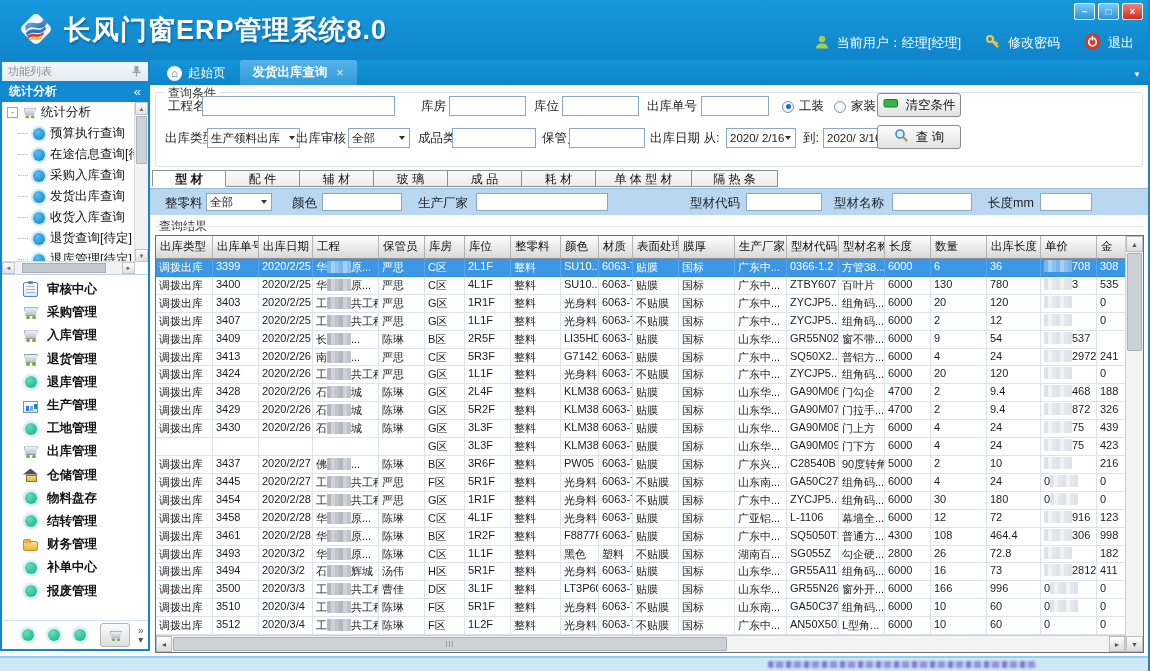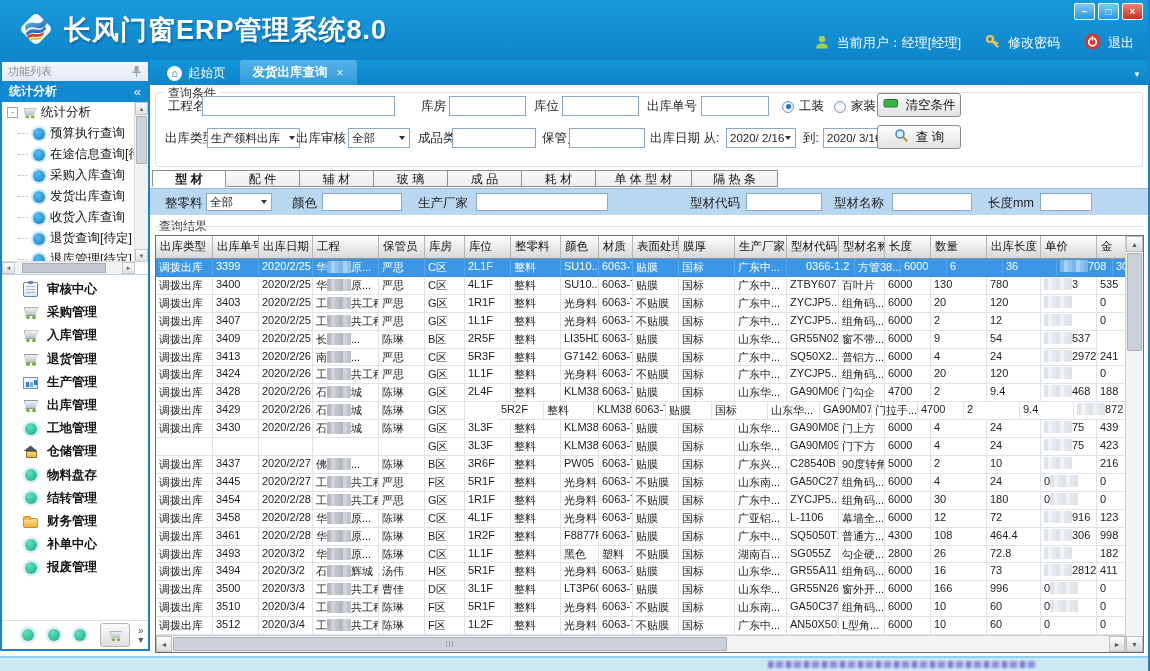--- a/index.html
+++ b/index.html
@@ -244,30 +244,34 @@
         </div>
         <div class="menu-item">
           <span class="mi mi-cart"></span>
           <span>入库管理</span>
         </div>
         <div class="menu-item">
           <span class="mi mi-cart"></span>
           <span>退货管理</span>
         </div>
         <div class="menu-item">
+          <span class="mi mi-dot"></span>
+          <span>退库管理</span>
+        </div>
+        <div class="menu-item">
           <span class="mi mi-chart"></span>
           <span>生产管理</span>
         </div>
         <div class="menu-item">
+          <span class="mi mi-dot"></span>
+          <span>工地管理</span>
+        </div>
+        <div class="menu-item">
           <span class="mi mi-cart"></span>
           <span>出库管理</span>
-        </div>
-        <div class="menu-item">
-          <span class="mi mi-dot"></span>
-          <span>工地管理</span>
         </div>
         <div class="menu-item">
           <span class="mi mi-warehouse"></span>
           <span>仓储管理</span>
         </div>
         <div class="menu-item">
           <span class="mi mi-dot"></span>
           <span>物料盘存</span>
         </div>
         <div class="menu-item">
@@ -431,21 +435,21 @@
               <div class="gcell" style="width: 66px;">华<span class="censor" style="width: 24px;"></span>原...</div>
               <div class="gcell" style="width: 46px;">严思</div>
               <div class="gcell" style="width: 40px;">C区</div>
               <div class="gcell" style="width: 46px;">2L1F</div>
               <div class="gcell" style="width: 50px;">整料</div>
               <div class="gcell" style="width: 38px;">SU10...</div>
               <div class="gcell" style="width: 34px;">6063-T5</div>
               <div class="gcell" style="width: 46px;">贴膜</div>
               <div class="gcell" style="width: 56px;">国标</div>
               <div class="gcell" style="width: 52px;">广东中...</div>
-              <div class="gcell" style="width: 52px; margin-left: 16px;">0366-1.2</div>
+              <div class="gcell" style="width: 52px;">0366-1.2</div>
               <div class="gcell" style="width: 46px;">方管38...</div>
               <div class="gcell" style="width: 46px;">6000</div>
               <div class="gcell" style="width: 56px;">6</div>
               <div class="gcell" style="width: 54px;">36</div>
               <div class="gcell" style="width: 56px;"><span class="censor light" style="width: 28px;"></span>708</div>
               <div class="gcell" style="width: 32px;">308</div>
             </div>
             <div class="grow">
               <div class="gcell" style="width: 57px;">调拨出库</div>
               <div class="gcell" style="width: 46px;">3400</div>
@@ -600,21 +604,21 @@
               <div class="gcell" style="width: 56px;"><span class="censor light" style="width: 28px;"></span>468</div>
               <div class="gcell" style="width: 32px;">188</div>
             </div>
             <div class="grow">
               <div class="gcell" style="width: 57px;">调拨出库</div>
               <div class="gcell" style="width: 46px;">3429</div>
               <div class="gcell" style="width: 54px;">2020/2/26</div>
               <div class="gcell" style="width: 66px;">石<span class="censor" style="width: 24px;"></span>城</div>
               <div class="gcell" style="width: 46px;">陈琳</div>
               <div class="gcell" style="width: 40px;">G区</div>
-              <div class="gcell" style="width: 46px; margin-left: 33px;">5R2F</div>
+              <div class="gcell" style="width: 46px;">5R2F</div>
               <div class="gcell" style="width: 50px;">整料</div>
               <div class="gcell" style="width: 38px;">KLM3817</div>
               <div class="gcell" style="width: 34px;">6063-T5</div>
               <div class="gcell" style="width: 46px;">贴膜</div>
               <div class="gcell" style="width: 56px;">国标</div>
               <div class="gcell" style="width: 52px;">山东华...</div>
               <div class="gcell" style="width: 52px;">GA90M07.</div>
               <div class="gcell" style="width: 46px;">门拉手...</div>
               <div class="gcell" style="width: 46px;">4700</div>
               <div class="gcell" style="width: 56px;">2</div>

